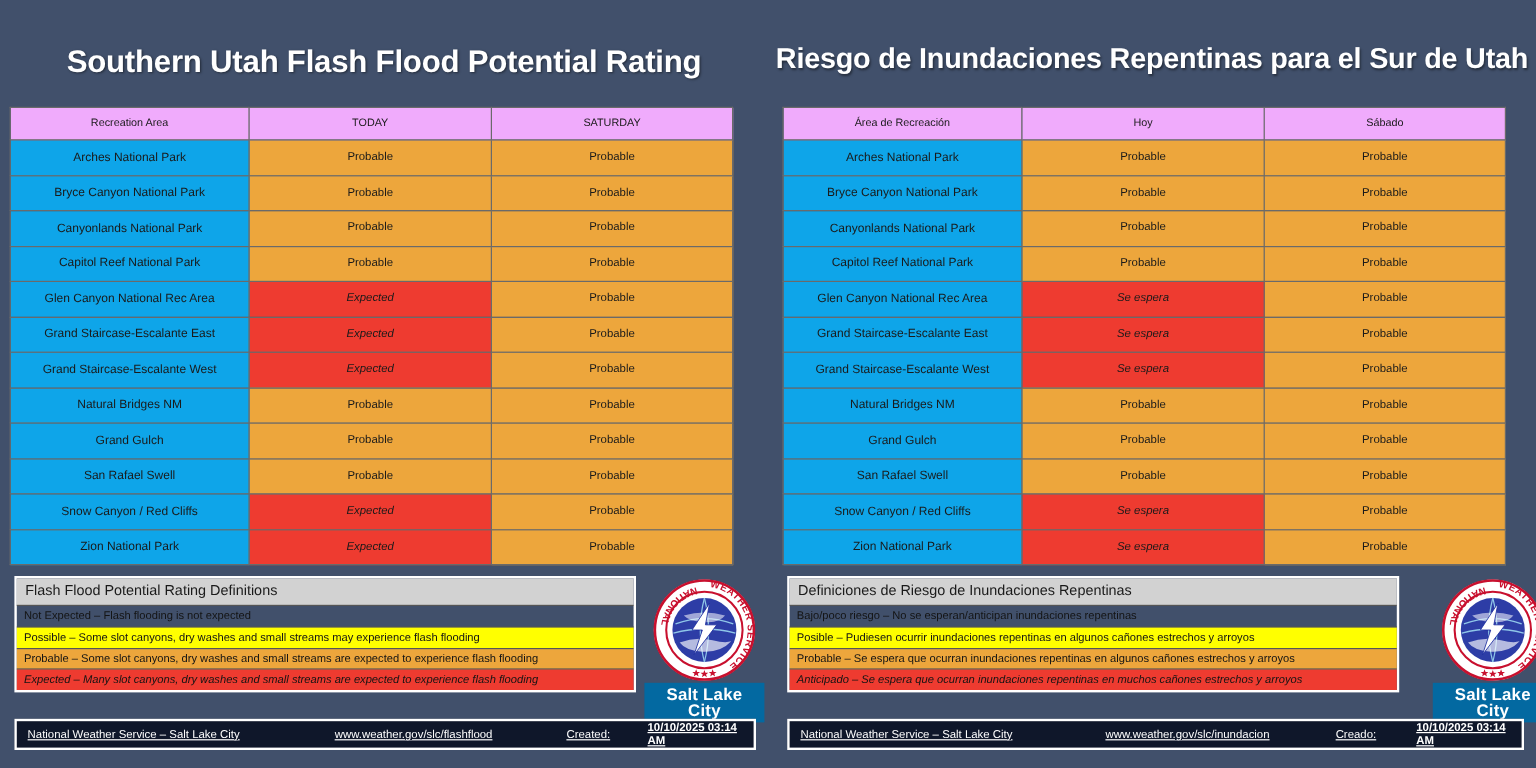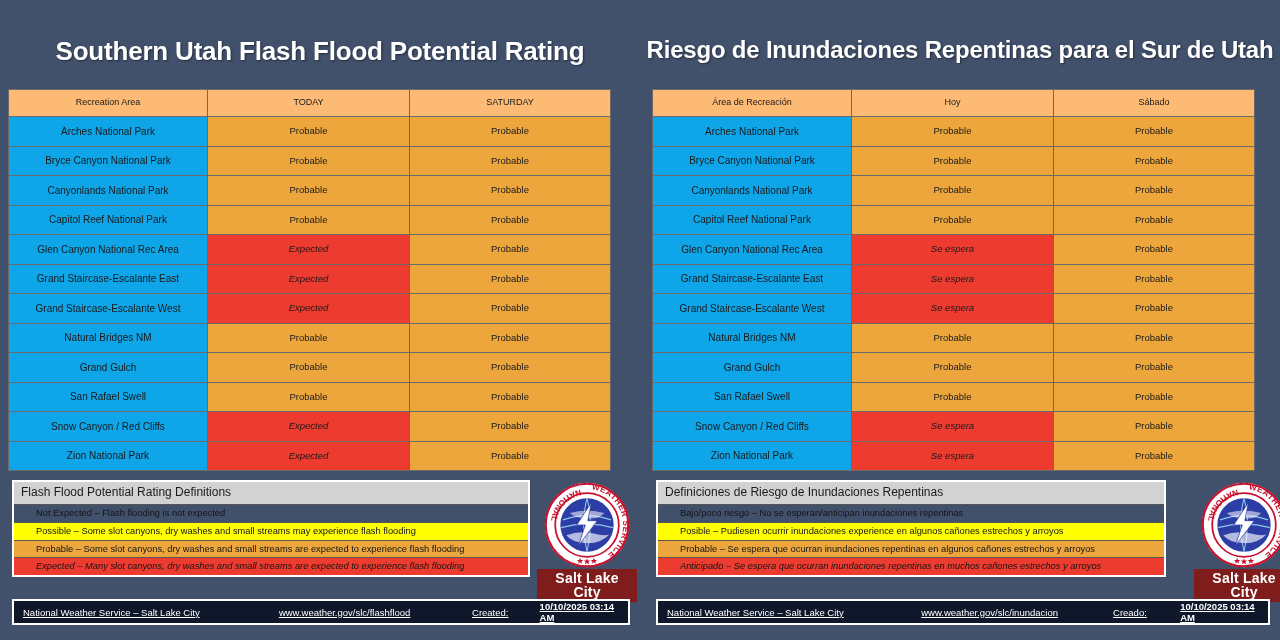--- a/index.html
+++ b/index.html
@@ -45,21 +45,21 @@
     height:28.5px;
     text-align:center;
     vertical-align:middle;
     font-size:9.5px;
     color:#1a1a1a;
     font-weight:normal;
     padding:0 2px;
     line-height:1.1;
   }
   .rating-table thead th{
-    background:#fdba74;
+    background:#f0abfc;
     font-size:9px;
     height:26px;
   }
   .rating-table td.area{
     background:#0ea5e9;
     font-size:10px;
   }
   .lvl-probable{background:#EDA63C;}
   .lvl-expected{background:#EE3B30;font-style:italic;}
   .lvl-possible{background:#FFFF00;}
@@ -77,21 +77,21 @@
     background:#D2D2D2;
     color:#1a1a1a;
     font-size:12px;
     padding:4px 7px 5px 7px;
     border-bottom:1px solid #555;
     line-height:1.1;
   }
   .defs .def-row{
     font-size:9.3px;
     color:#141414;
-    padding:3px 6px 3px 22px;
+    padding:3px 6px 3px 6px;
     border-bottom:1px solid #555;
     line-height:1.15;
     white-space:nowrap;
     overflow:hidden;
   }
   .defs .def-row:last-child{border-bottom:none;}
 
   
   .logo-wrap{
     position:absolute;
@@ -100,21 +100,21 @@
   }
   .panel-es .logo-wrap{left:1194px - 640px;}
   .seal{
     position:relative;
     width:86px;height:86px;
     margin:0 auto;
   }
   .seal svg{display:block;width:86px;height:86px;}
   .slc-banner{
     margin-top:1px;
-    background:#7f1d1d;
+    background:#0369a1;
     color:#FFFFFF;
     font-size:14px;
     font-weight:bold;
     text-align:center;
     padding:2px 4px 3px 4px;
     letter-spacing:.2px;
     line-height:1;
     width:100px;
     box-sizing:border-box;
   }
@@ -354,21 +354,21 @@
             <td class="lvl-expected">Se espera</td>
             <td class="lvl-probable">Probable</td>
           </tr>
         </tbody>
     </table>
 
     <div class="defs">
       <div class="defs-head">Definiciones de Riesgo de Inundaciones  Repentinas</div>
       <div>
           <div class="def-row lvl-not_expected">Bajo/poco riesgo – No se esperan/anticipan inundaciones repentinas</div>
-          <div class="def-row lvl-possible">Posible – Pudiesen ocurrir inundaciones  experience en algunos cañones estrechos y arroyos</div>
+          <div class="def-row lvl-possible">Posible – Pudiesen ocurrir inundaciones  repentinas en algunos cañones estrechos y arroyos</div>
           <div class="def-row lvl-probable">Probable – Se espera que ocurran inundaciones  repentinas en algunos cañones estrechos y arroyos</div>
           <div class="def-row lvl-expected">Anticipado – Se espera que ocurran inundaciones repentinas en muchos cañones estrechos y arroyos</div>
         </div>
     </div>
 
     <div class="logo-wrap" style="left:554px;">
       <div class="seal">
         <svg viewBox="0 0 100 100" xmlns="http://www.w3.org/2000/svg">
           <circle cx="50" cy="50" r="49" fill="#FFFFFF"></circle>
           <circle cx="50" cy="50" r="48" fill="none" stroke="#C8102E" stroke-width="2.5"></circle>

